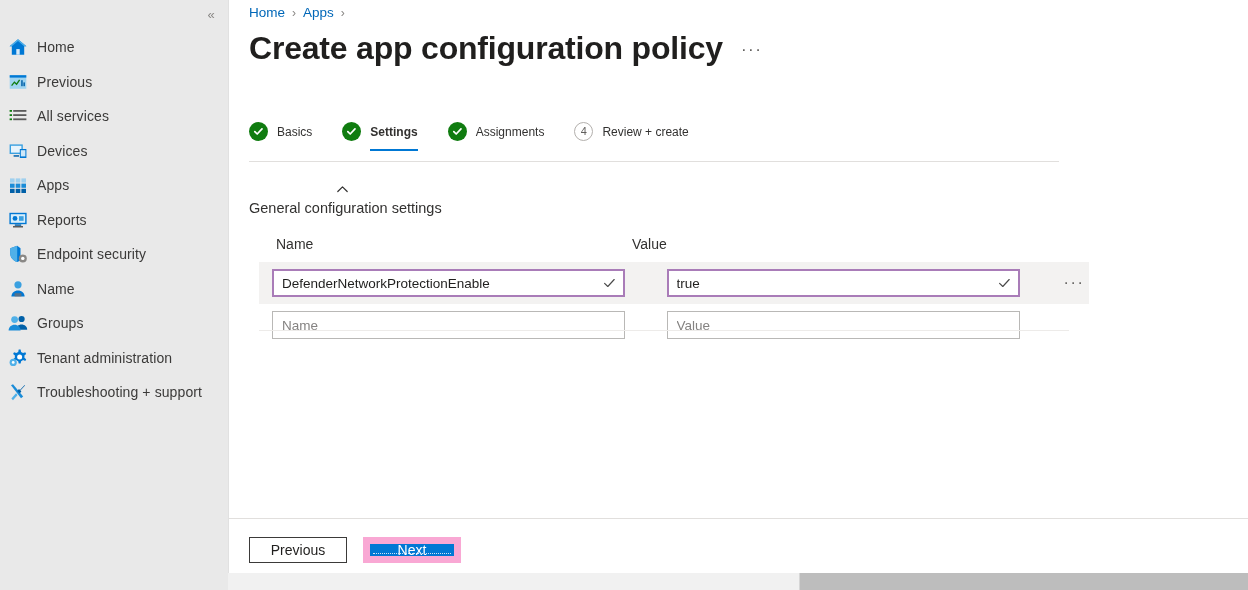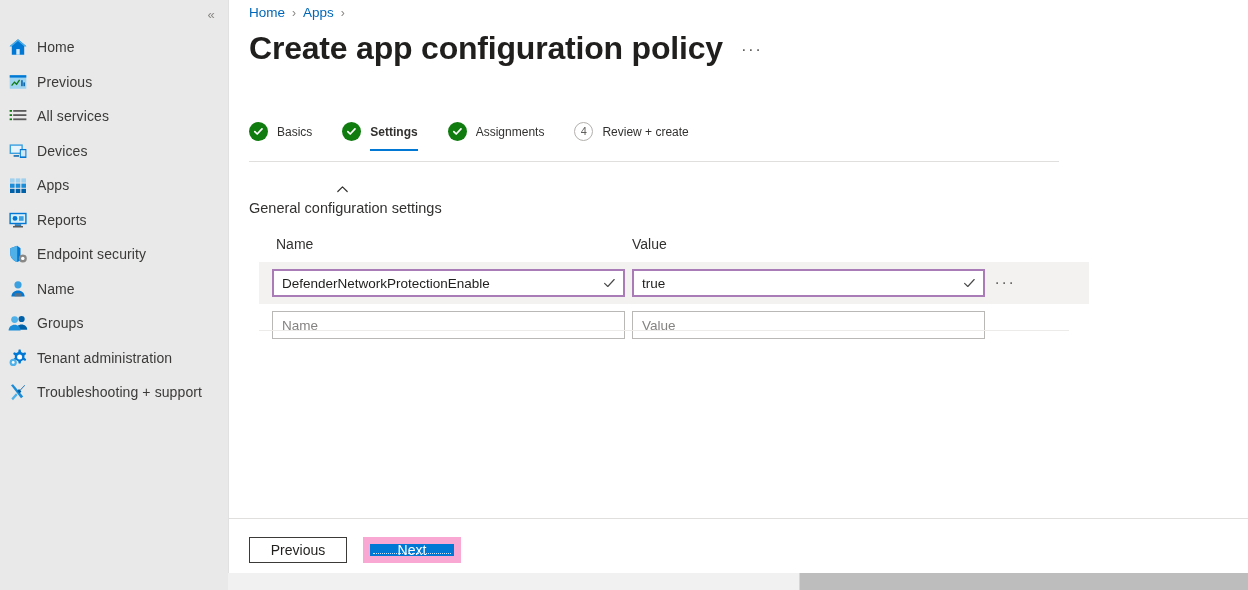--- a/index.html
+++ b/index.html
@@ -217,20 +217,21 @@
   }
   .col-name { width: 363px; padding-left: 17px; box-sizing: border-box; }
   .col-value { width: 363px; padding-left: 10px; box-sizing: border-box; }
 
   .grid-row {
     display: flex;
     align-items: center;
     height: 32px;
     padding: 5px 0 5px 0;
     box-sizing: content-box;
+    justify-content: space-between;
   }
   .grid-row.filled { background: #f3f2f1; }
   .cell-name { width: 363px; padding-left: 13px; box-sizing: border-box; }
   .cell-value { width: 363px; padding-left: 10px; box-sizing: border-box; }
 
   .tb {
     position: relative;
     height: 28px;
     background: #ffffff;
     box-sizing: border-box;

